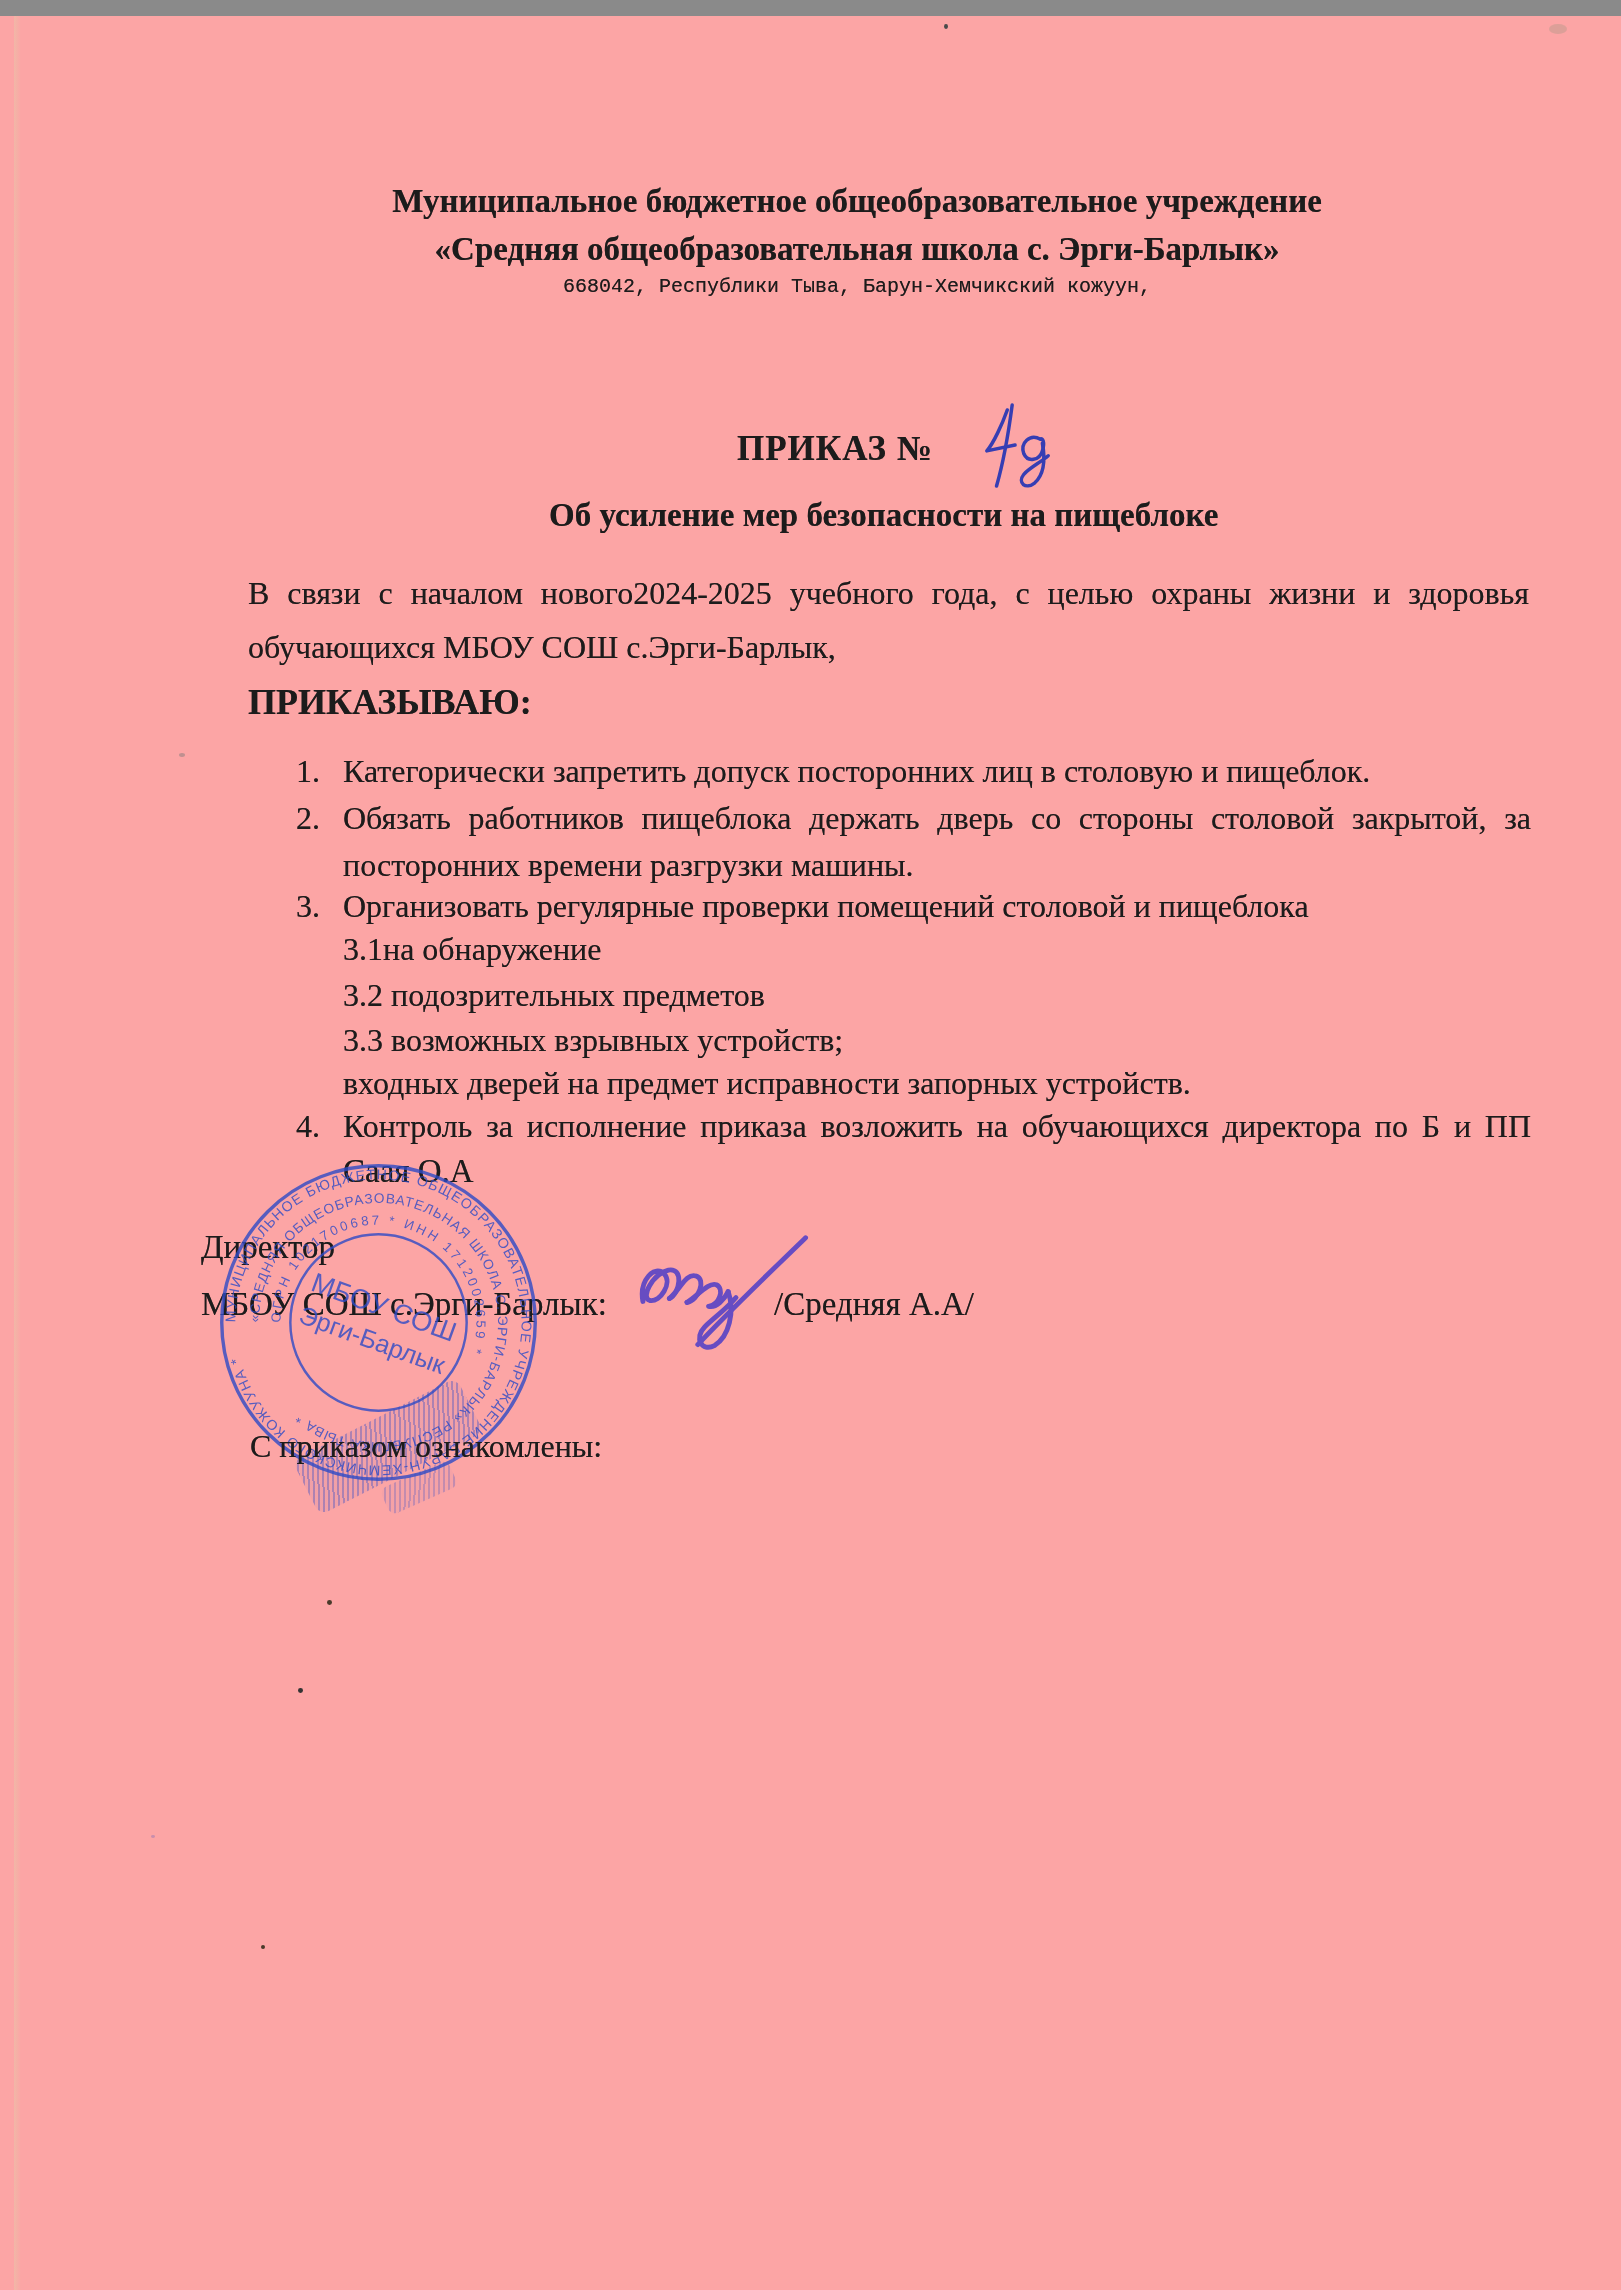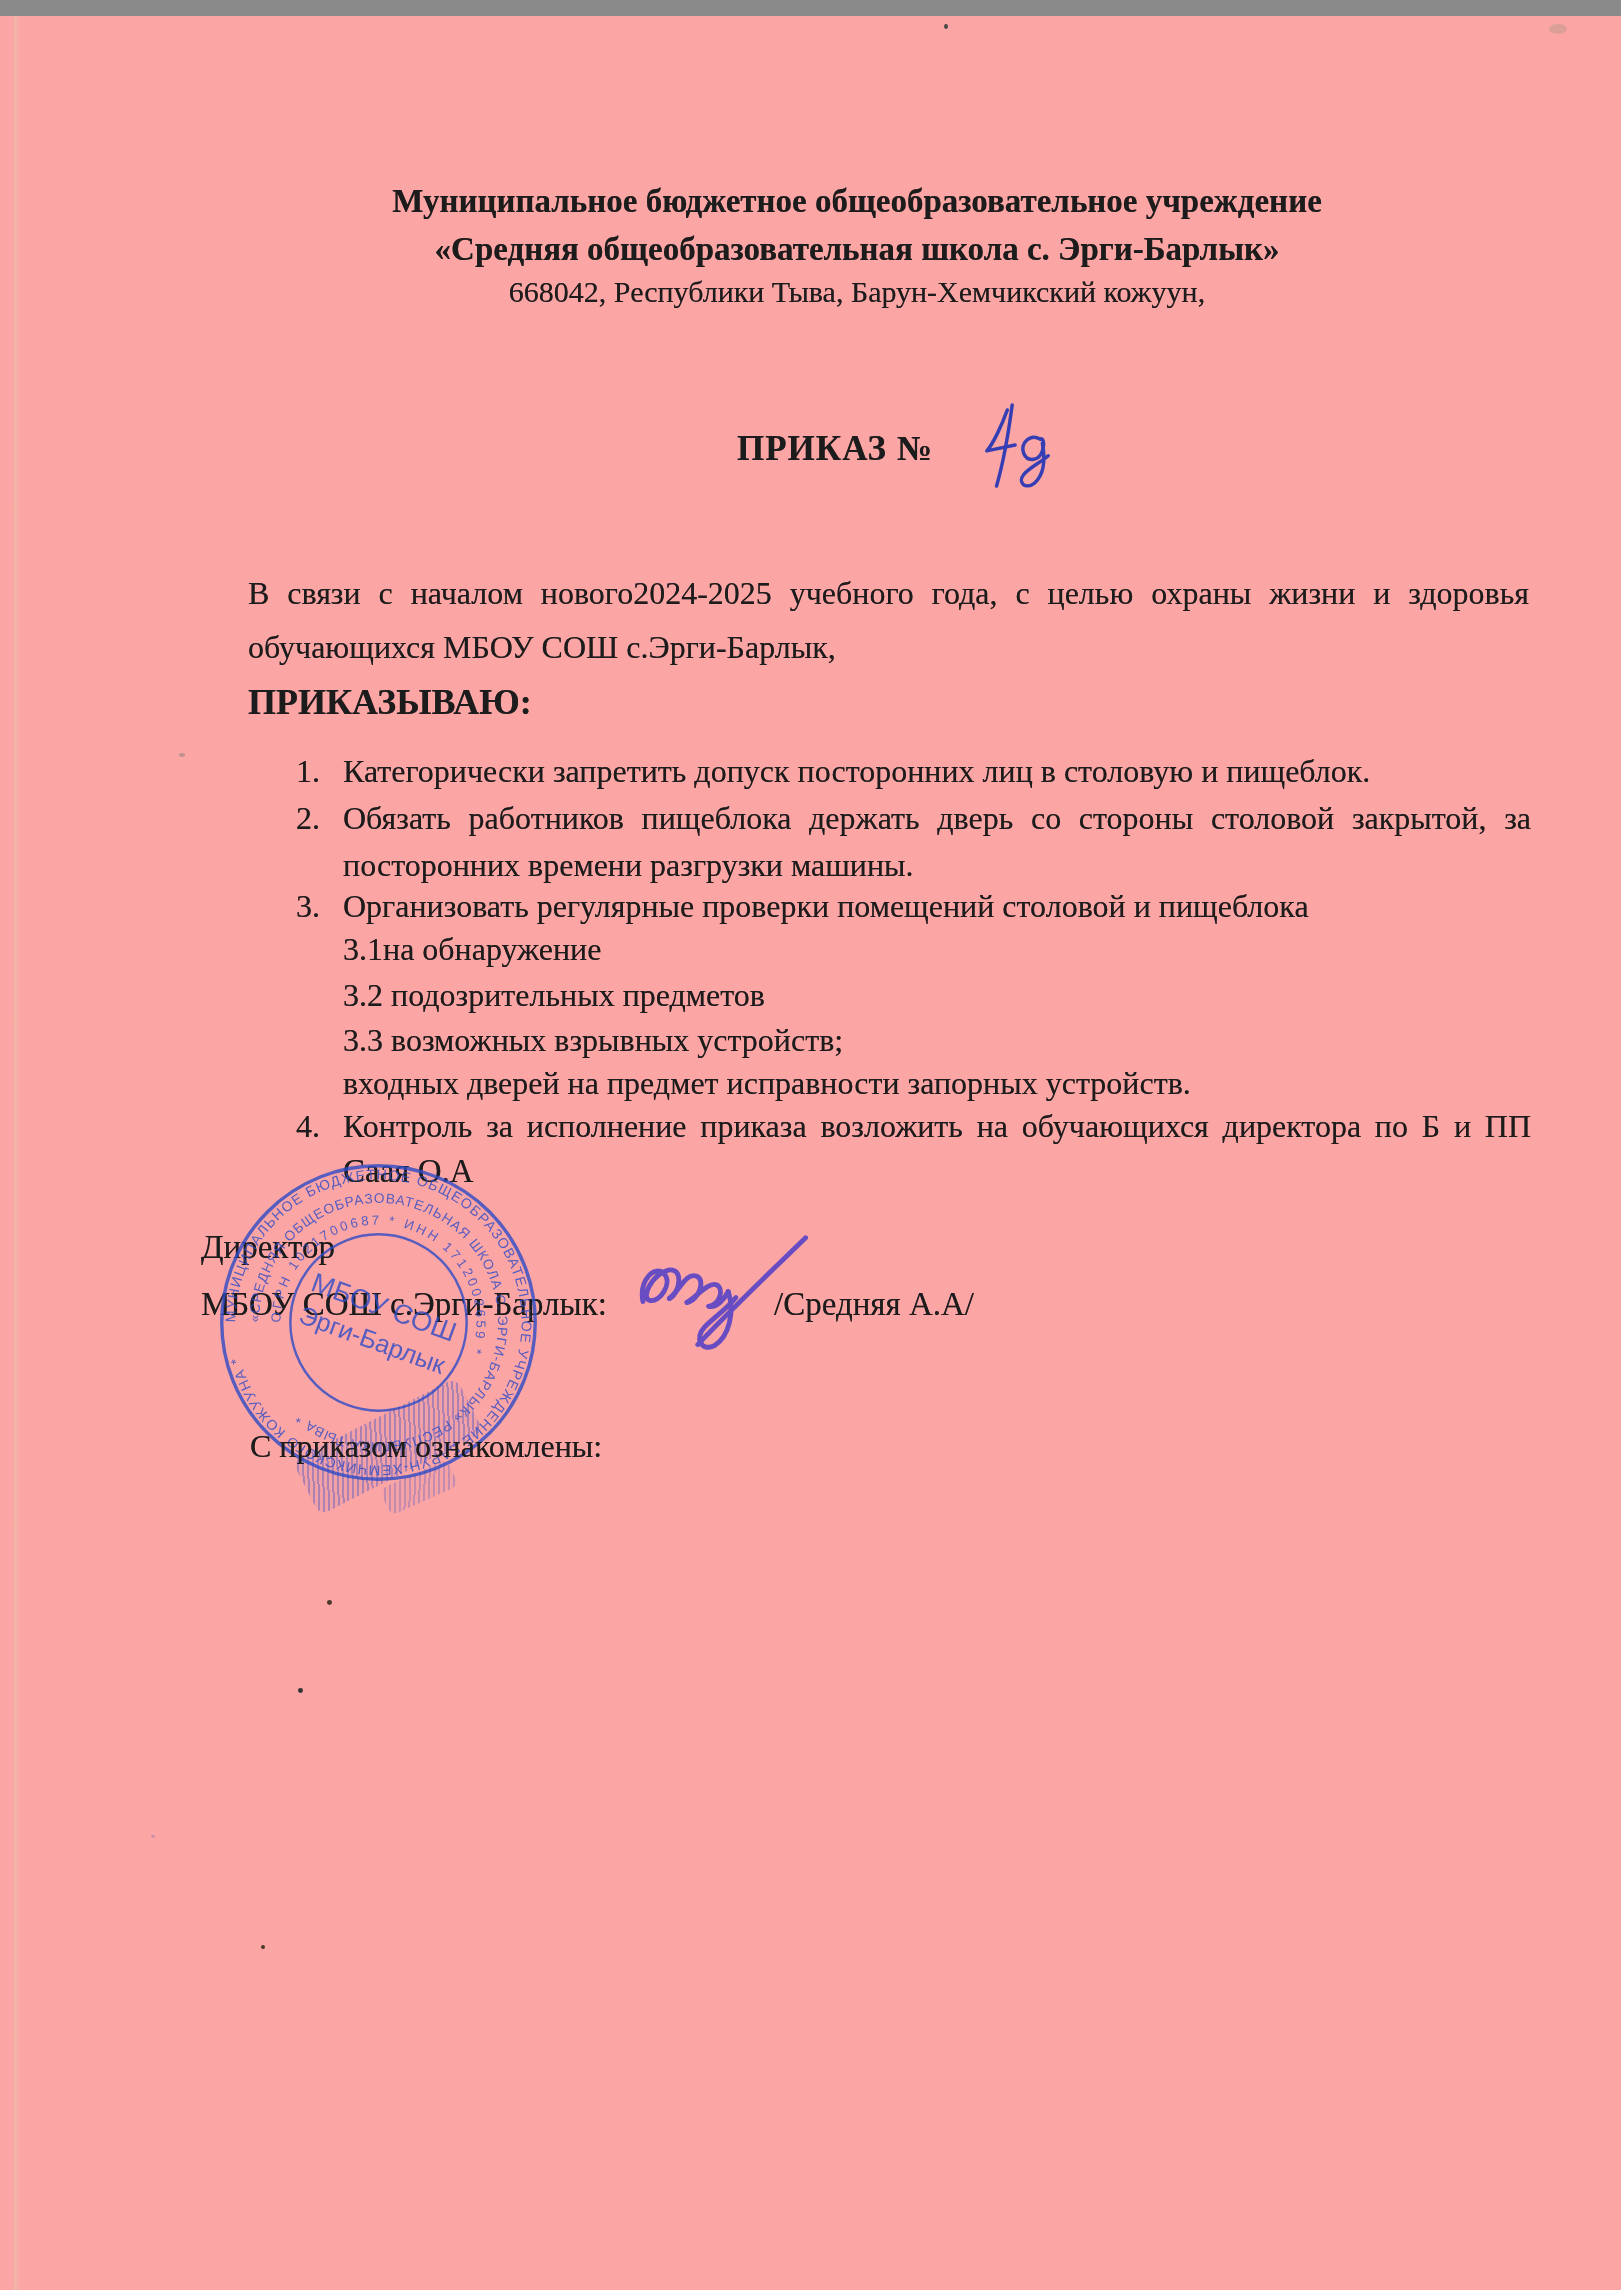--- a/index.html
+++ b/index.html
@@ -37,33 +37,34 @@
 </style>
 </head>
 <body>
 
 <div id="page">
 
   <div class="edge-shade"></div>
 
   <div class="line ink b center" style="left:176px;top:167px;width:1362px;font-size:33px;">Муниципальное бюджетное общеобразовательное учреждение</div>
   <div class="line ink b center" style="left:176px;top:215px;width:1362px;font-size:33px;">«Средняя общеобразовательная школа с. Эрги-Барлык»</div>
-  <div class="line ink center" style="left:176px;top:259px;width:1362px;font-size:30px;">668042, Республики Тыва, Барун-Хемчикский кожуун,</div>
+  <div class="line ink center" style="left:176px;top:259px;width:1362px;font-size:20px;font-family:Liberation Mono, monospace;">668042, Республики Тыва, Барун-Хемчикский кожуун,</div>
 
   <div class="line ink b" style="left:737px;top:413px;font-size:35px;letter-spacing:1px;">ПРИКАЗ №</div>
 
   <svg class="abs" style="left:980px;top:386px;" width="76" height="90" viewBox="0 0 78 92">
     <g fill="none" stroke="#2636b5" stroke-width="3.6" stroke-linecap="round" stroke-linejoin="round" opacity=".92">
       <path d="M 28,8 C 23,22 14,42 7,50 L 36,44"></path>
       <path d="M 33,3 C 30,26 25,58 17,86"></path>
       <path d="M 62,38 C 51,32 41,42 45,53 C 49,62 61,60 64,50 C 67,41 64,36 62,38"></path>
       <path d="M 64,42 C 67,58 66,74 56,83 C 47,90 38,83 45,74 C 51,67 62,62 70,55"></path>
     </g>
   </svg>
 
+  <div class="line ink b" style="left:549px;top:481px;font-size:33px;">Об усиление мер безопасности на пищеблоке</div>
 
   <div class="line ink just" style="left:248px;top:559px;width:1281px;">В связи с началом нового2024-2025  учебного года, с целью охраны жизни и здоровья</div>
   <div class="line ink" style="left:248px;top:613px;">обучающихся МБОУ СОШ с.Эрги-Барлык,</div>
 
   <div class="line ink b" style="left:248px;top:665px;font-size:36px;">ПРИКАЗЫВАЮ:</div>
 
   <div>
     <div class="line ink" style="top:737px;">
       <span class="num">1.</span>
       <span class="itxt">Категорически запретить допуск посторонних лиц в столовую и пищеблок.</span>

